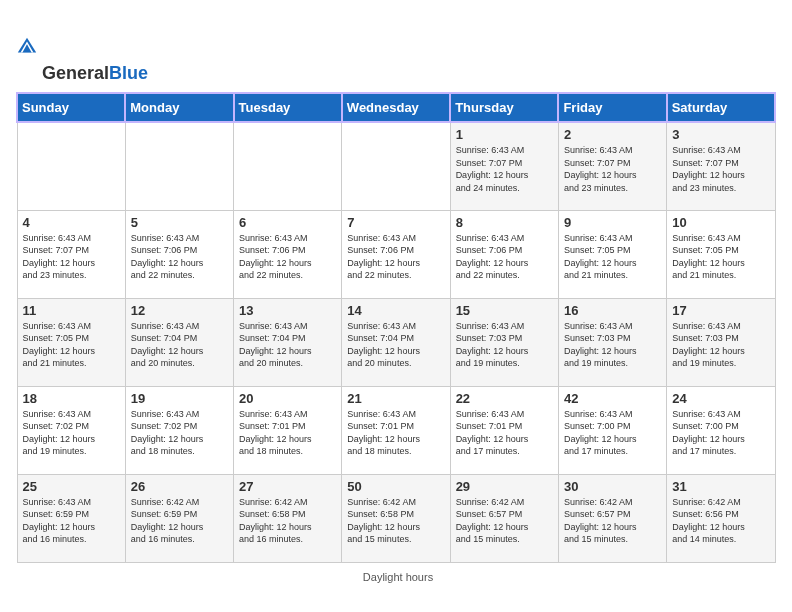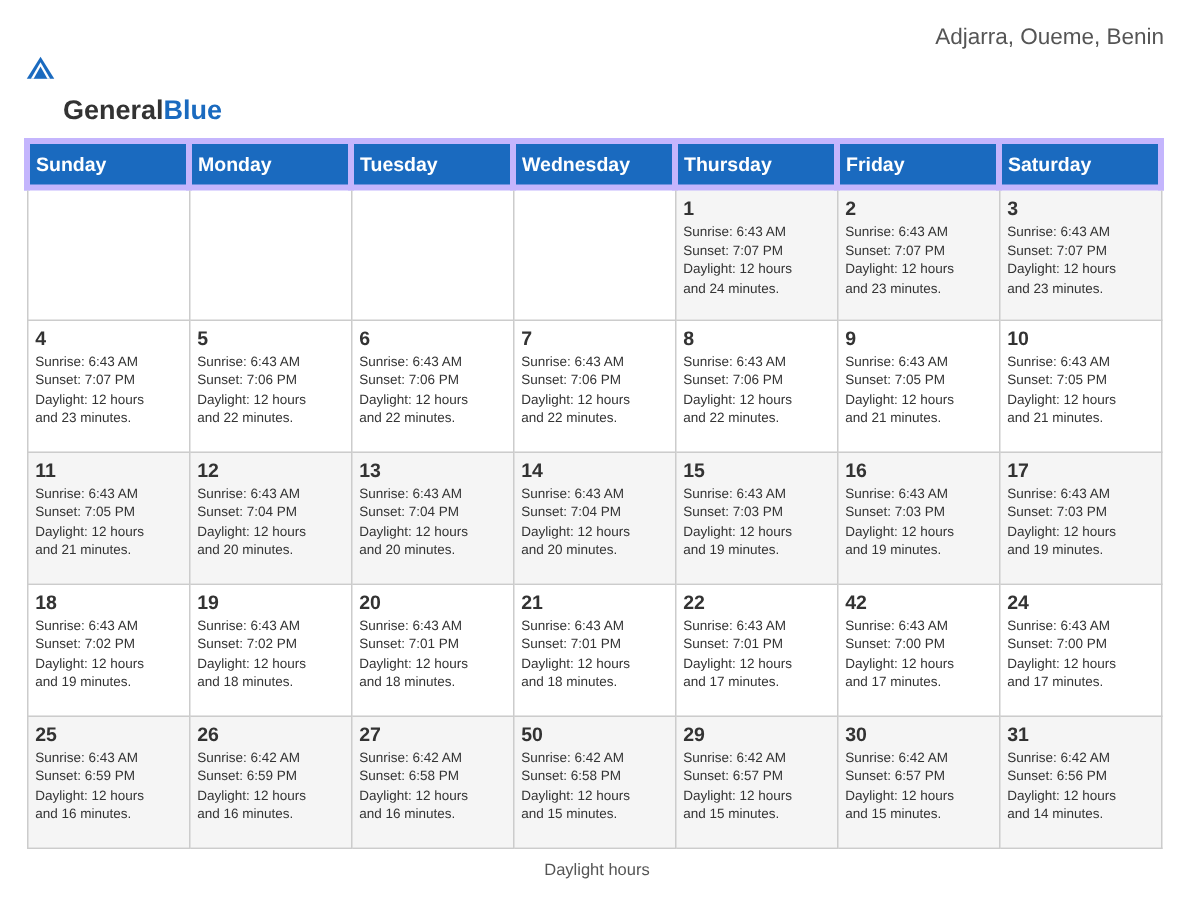--- a/index.html
+++ b/index.html
@@ -55,21 +55,21 @@
       border-collapse: collapse;
       table-layout: fixed;
     }
     thead th {
       background-color: #1a6abf;
       color: #fff;
       font-size: 13px;
       font-weight: bold;
       padding: 6px 4px;
       text-align: left;
-      border: 4px solid #c4b5fd;
+      border: 2px solid #c4b5fd;
     }
     tbody td {
       vertical-align: top;
       border: 1px solid #ccc;
       padding: 4px 5px;
       font-size: 9.5px;
       color: #333;
       background: #fff;
       min-height: 80px;
       height: 88px;
@@ -116,21 +116,20 @@
       </svg>
     </div>
     <div>
       <div style="display:flex; align-items:baseline; gap:0px;margin-top:48px;">
         <span class="logo-text-general">General</span>
           <span class="logo-text-blue">Blue</span>
       </div>
     </div>
   </div>
   <div class="title-area">
-    <div class="calendar-subtitle">Adjarra, Oueme, Benin</div>
   </div>
 </div>
 
 <table>
   <thead>
     <tr>
     <th>Sunday</th>
         <th>Monday</th>
         <th>Tuesday</th>
         <th>Wednesday</th>

